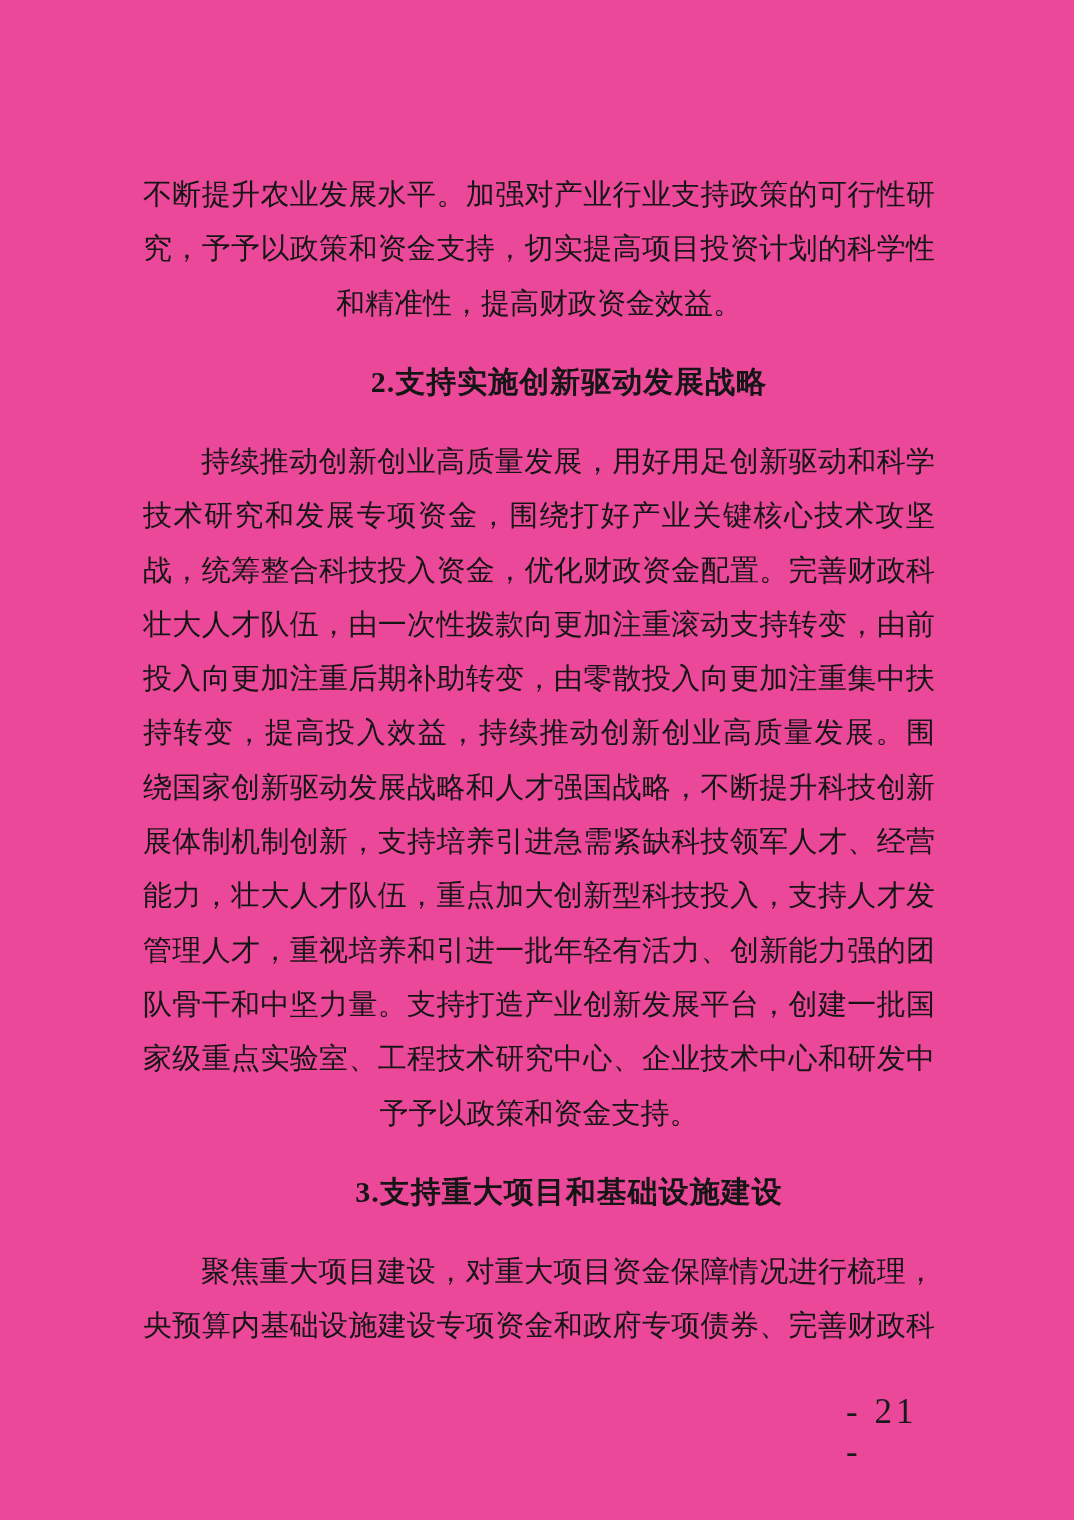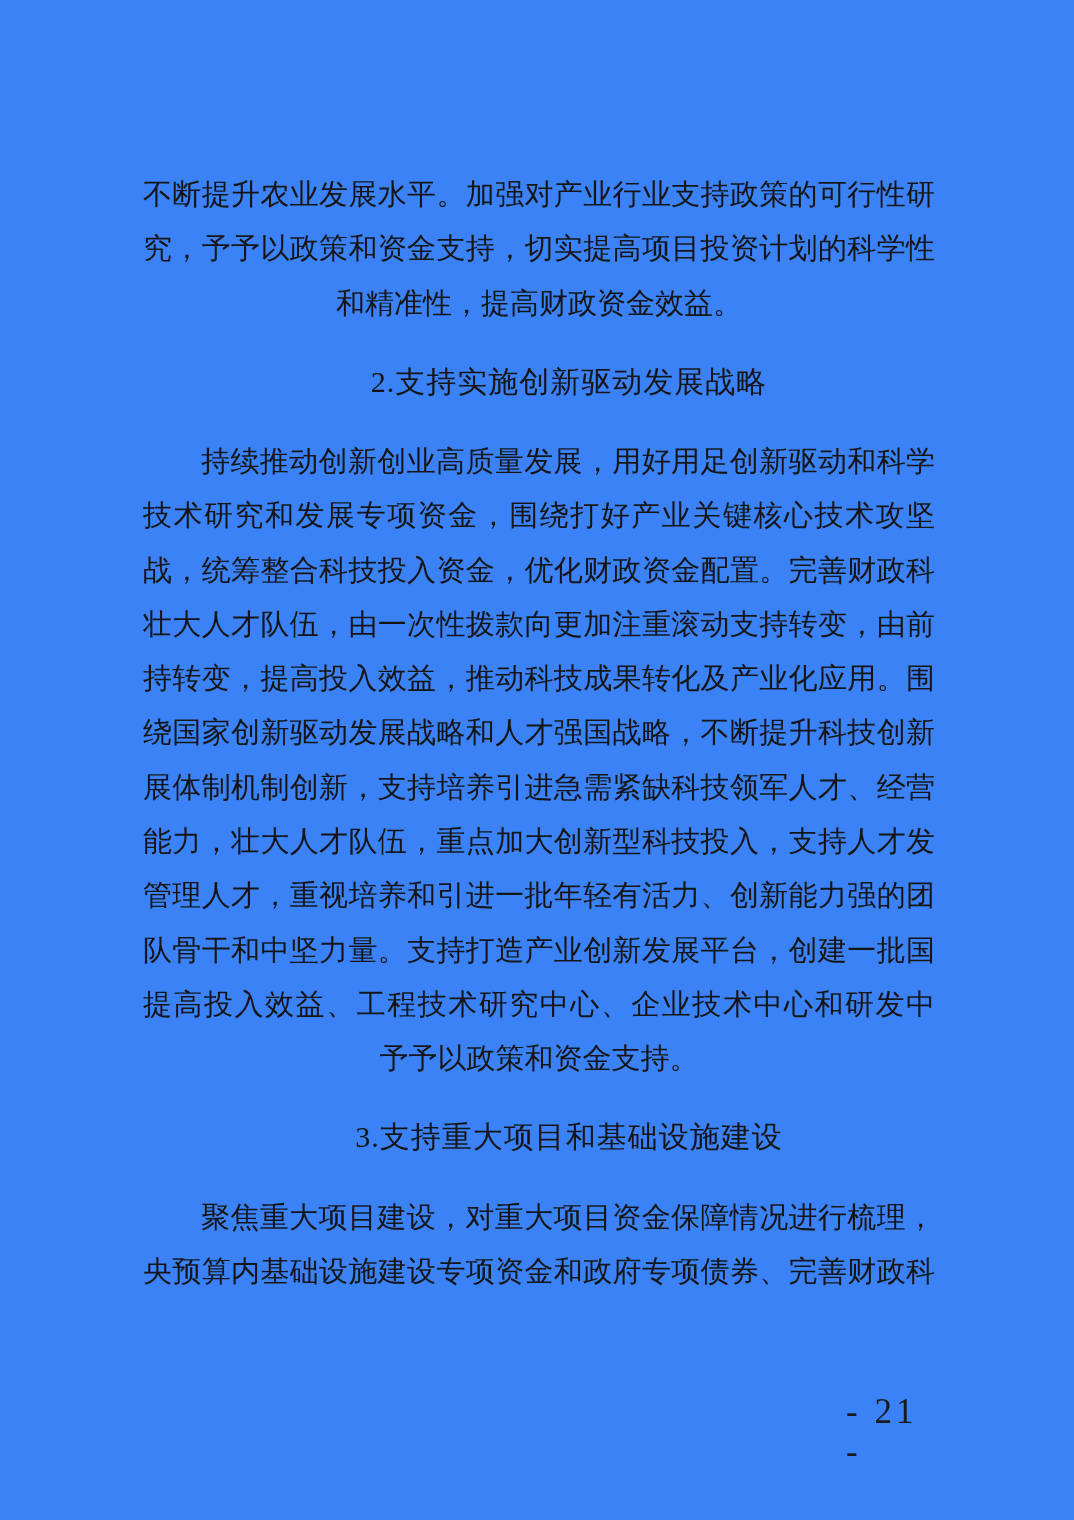--- a/index.html
+++ b/index.html
@@ -11,21 +11,21 @@
     height: 1520px;
     background: #ffffff;
     position: relative;
     overflow: hidden;
     font-family: "Liberation Serif", "DejaVu Serif", serif;
     color: #151515;
   }
   .page {
     position: absolute;
     inset: 0;
-    background: #3b82f6;
+    background: #ec4899;
   }
   .content {
     position: absolute;
     left: 143px;
     top: 167px;
     width: 792px;
   }
   .line {
     font-size: 29px;
     line-height: 54.3px;
@@ -39,21 +39,21 @@
     white-space: normal;
     text-align: justify;
     text-align-last: justify;
     text-justify: inter-character;
   }
   
   .line.indent {
     text-indent: 2em;
   }
   .line.heading {
-    font-weight: 400;
+    font-weight: 700;
     font-size: 30px;
     letter-spacing: 1px;
   }
   .page-number {
     position: absolute;
     left: 846px;
     top: 1392px;
     width: 95px;
     font-size: 35px;
     letter-spacing: 4px;
@@ -68,27 +68,28 @@
 <div class="page">
   <main class="content">
     <div class="line fill">不断提升农业发展水平。加强对产业行业支持政策的可行性研</div>
     <div class="line fill">究，予予以政策和资金支持，切实提高项目投资计划的科学性</div>
     <div class="line">和精准性，提高财政资金效益。</div>
     <h2 class="line heading indent">2.支持实施创新驱动发展战略</h2>
     <div class="line fill indent">持续推动创新创业高质量发展，用好用足创新驱动和科学</div>
     <div class="line fill">技术研究和发展专项资金，围绕打好产业关键核心技术攻坚</div>
     <div class="line fill">战，统筹整合科技投入资金，优化财政资金配置。完善财政科</div>
     <div class="line fill">壮大人才队伍，由一次性拨款向更加注重滚动支持转变，由前期</div>
-    <div class="line fill">持转变，提高投入效益，推动科技成果转化及产业化应用。围</div>
+    <div class="line fill">投入向更加注重后期补助转变，由零散投入向更加注重集中扶</div>
+    <div class="line fill">持转变，提高投入效益，持续推动创新创业高质量发展。围</div>
     <div class="line fill">绕国家创新驱动发展战略和人才强国战略，不断提升科技创新</div>
     <div class="line fill">展体制机制创新，支持培养引进急需紧缺科技领军人才、经营</div>
     <div class="line fill">能力，壮大人才队伍，重点加大创新型科技投入，支持人才发</div>
     <div class="line fill">管理人才，重视培养和引进一批年轻有活力、创新能力强的团</div>
     <div class="line fill">队骨干和中坚力量。支持打造产业创新发展平台，创建一批国</div>
-    <div class="line fill">提高投入效益、工程技术研究中心、企业技术中心和研发中</div>
+    <div class="line fill">家级重点实验室、工程技术研究中心、企业技术中心和研发中</div>
     <div class="line">予予以政策和资金支持。</div>
     <h2 class="line heading indent">3.支持重大项目和基础设施建设</h2>
     <div class="line fill indent">聚焦重大项目建设，对重大项目资金保障情况进行梳理，</div>
     <div class="line fill">央预算内基础设施建设专项资金和政府专项债券、完善财政科</div>
   </main>
 
   <footer class="page-number">- 21 -</footer>
 </div>
 
 </body></html>

